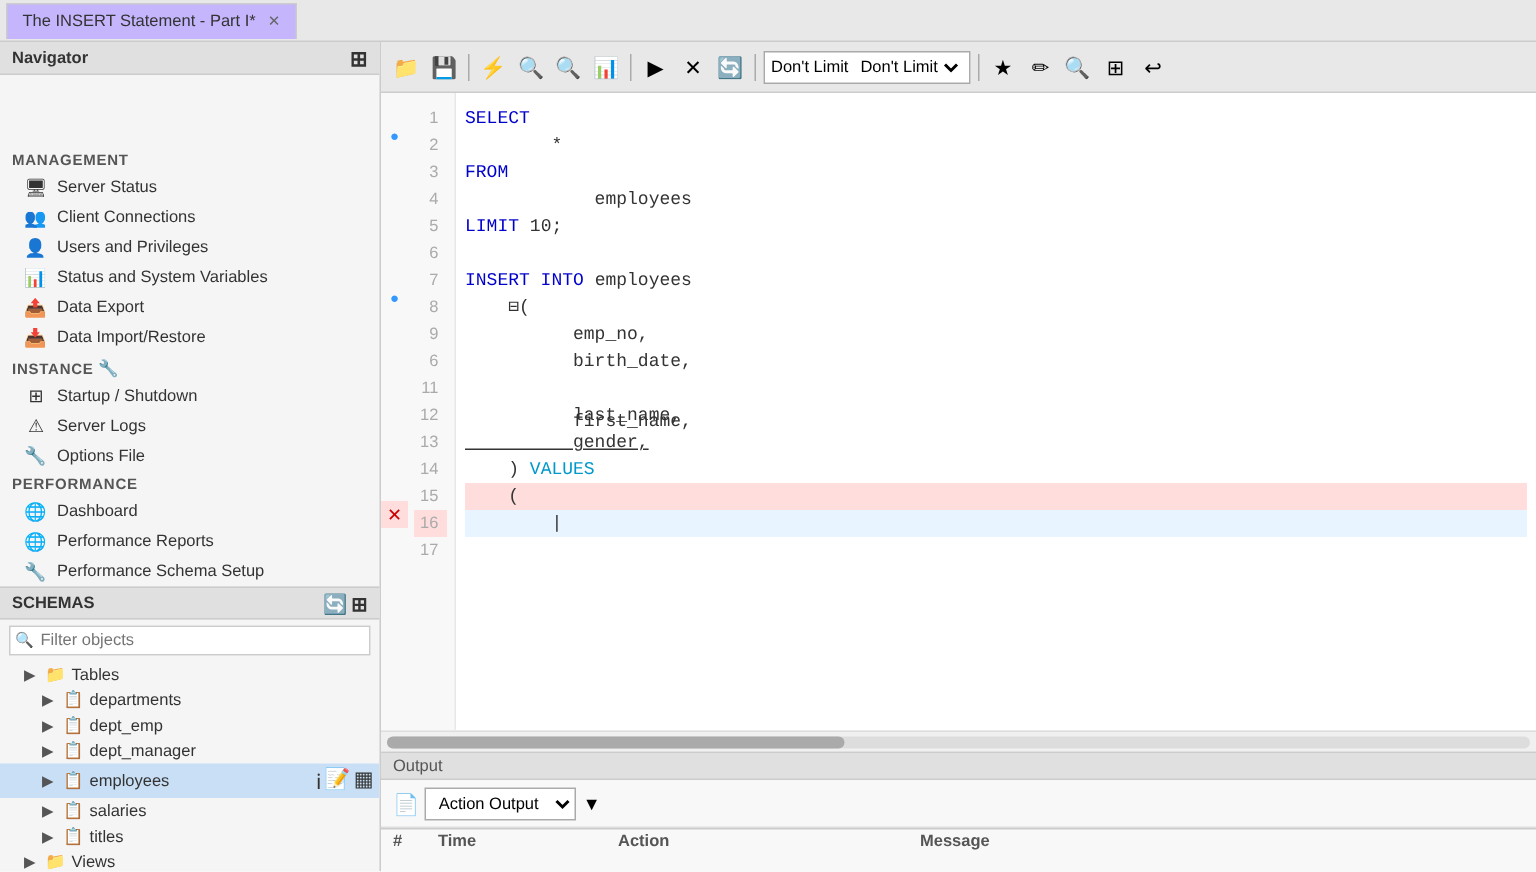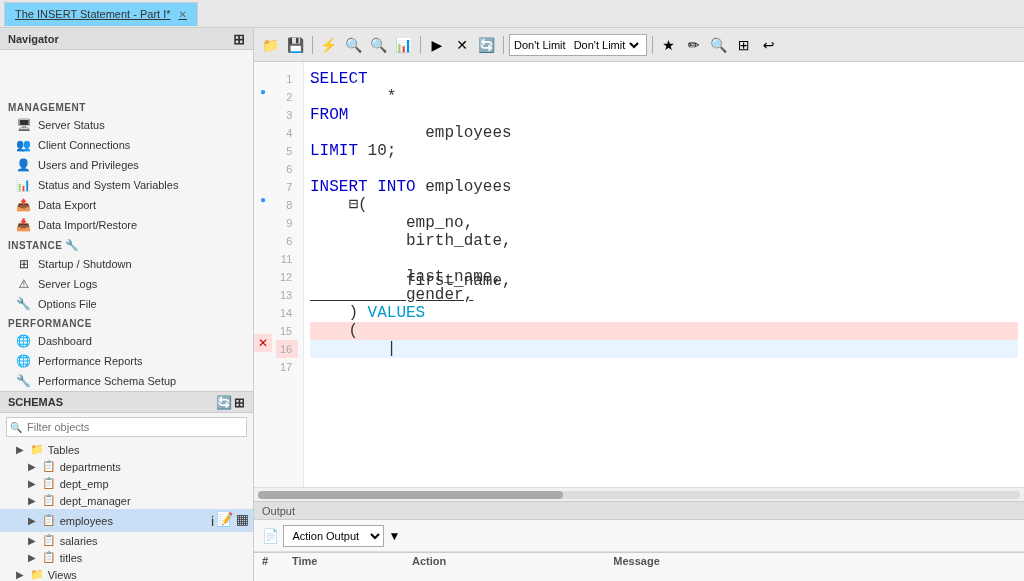--- a/index.html
+++ b/index.html
@@ -1,20 +1,20 @@
 <!DOCTYPE html>
 <html><head>
   <meta charset="utf-8">
   <style>
     * { margin: 0; padding: 0; box-sizing: border-box; }
     body { font-family: 'Segoe UI', Tahoma, Geneva, Verdana, sans-serif; font-size: 12px; background: #f0f0f0; width: 1024px; height: 581px; overflow: hidden; display: flex; flex-direction: column; }
 
     
     .top-bar { display: flex; align-items: center; background: #e8e8e8; border-bottom: 1px solid #ccc; height: 28px; padding: 0 4px; }
-    .tab { display: flex; align-items: center; background: #7dd3fc; border: 1px solid #ccc; border-bottom: none; padding: 3px 10px; font-size: 11px; color: #333; margin-right: 4px; height: 24px; text-decoration: underline; }
+    .tab { display: flex; align-items: center; background: #c4b5fd; border: 1px solid #ccc; border-bottom: none; padding: 3px 10px; font-size: 11px; color: #333; margin-right: 4px; height: 24px; }
     .tab .tab-close { margin-left: 8px; cursor: pointer; color: #666; font-size: 10px; }
 
     
     .main-layout { display: flex; flex: 1; overflow: hidden; }
 
     
     .sidebar { width: 254px; background: #f5f5f5; border-right: 1px solid #ccc; display: flex; flex-direction: column; overflow: hidden; }
     .sidebar-header { background: #e0e0e0; border-bottom: 1px solid #ccc; padding: 3px 8px; font-size: 11px; font-weight: bold; color: #333; display: flex; align-items: center; justify-content: space-between; height: 22px; }
     .sidebar-section-title { padding: 4px 8px 2px 8px; font-size: 10px; font-weight: bold; color: #555; letter-spacing: 0.5px; }
     .sidebar-item { display: flex; align-items: center; padding: 2px 8px 2px 16px; cursor: pointer; color: #333; font-size: 11px; height: 20px; }
@@ -41,21 +41,21 @@
     
     .editor-toolbar { background: #e8e8e8; border-bottom: 1px solid #ccc; padding: 3px 6px; display: flex; align-items: center; gap: 3px; height: 34px; }
     .toolbar-btn { width: 22px; height: 22px; background: transparent; border: 1px solid transparent; cursor: pointer; display: flex; align-items: center; justify-content: center; font-size: 14px; border-radius: 2px; }
     .toolbar-separator { width: 1px; height: 18px; background: #aaa; margin: 0 2px; }
     .limit-select { height: 22px; border: 1px solid #aaa; background: #fff; font-size: 11px; padding: 0 4px; display: flex; align-items: center; gap: 4px; }
     .limit-select select { border: none; background: transparent; font-size: 11px; outline: none; }
 
     
     .editor-area { flex: 1; background: #fff; overflow: auto; padding: 0; display: flex; }
     .line-num { height: 18px; padding: 0 6px 0 4px; font-size: 11px; color: #aaa; text-align: right; display: flex; align-items: center; justify-content: flex-end; }
-    .code-line { height: 18px; display: flex; align-items: center; font-size: 16px; font-family: 'Courier New', monospace; white-space: pre; }
+    .code-line { height: 18px; display: flex; align-items: center; font-size: 12px; font-family: 'Courier New', monospace; white-space: pre; }
 
     
     .h-scroll { height: 14px; background: #f0f0f0; border-top: 1px solid #ddd; display: flex; align-items: center; }
     .h-scroll-track { flex: 1; height: 8px; background: #ddd; margin: 0 4px; border-radius: 4px; position: relative; }
     .h-scroll-thumb { position: absolute; left: 0; width: 40%; height: 100%; background: #aaa; border-radius: 4px; }
 
     
     .output-panel { background: #f8f8f8; border-top: 1px solid #ccc; height: 80px; display: flex; flex-direction: column; }
     .output-header { background: #e0e0e0; border-bottom: 1px solid #ccc; padding: 2px 8px; font-size: 11px; color: #555; height: 18px; display: flex; align-items: flex-end; }
     .output-toolbar { display: flex; align-items: center; padding: 4px 8px; gap: 8px; border-bottom: 1px solid #ddd; height: 32px; }

